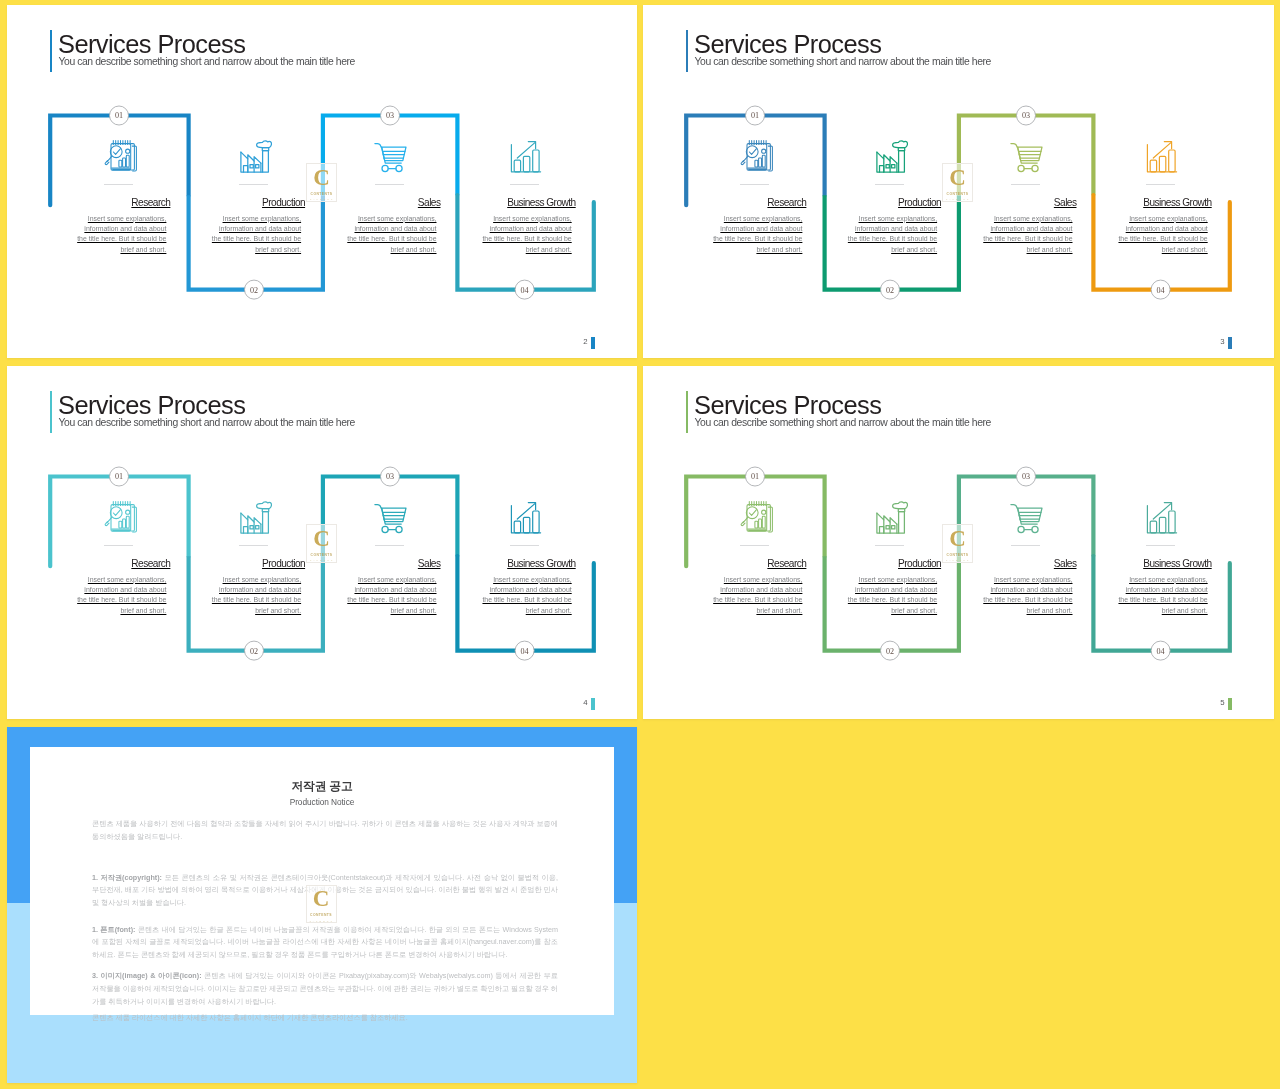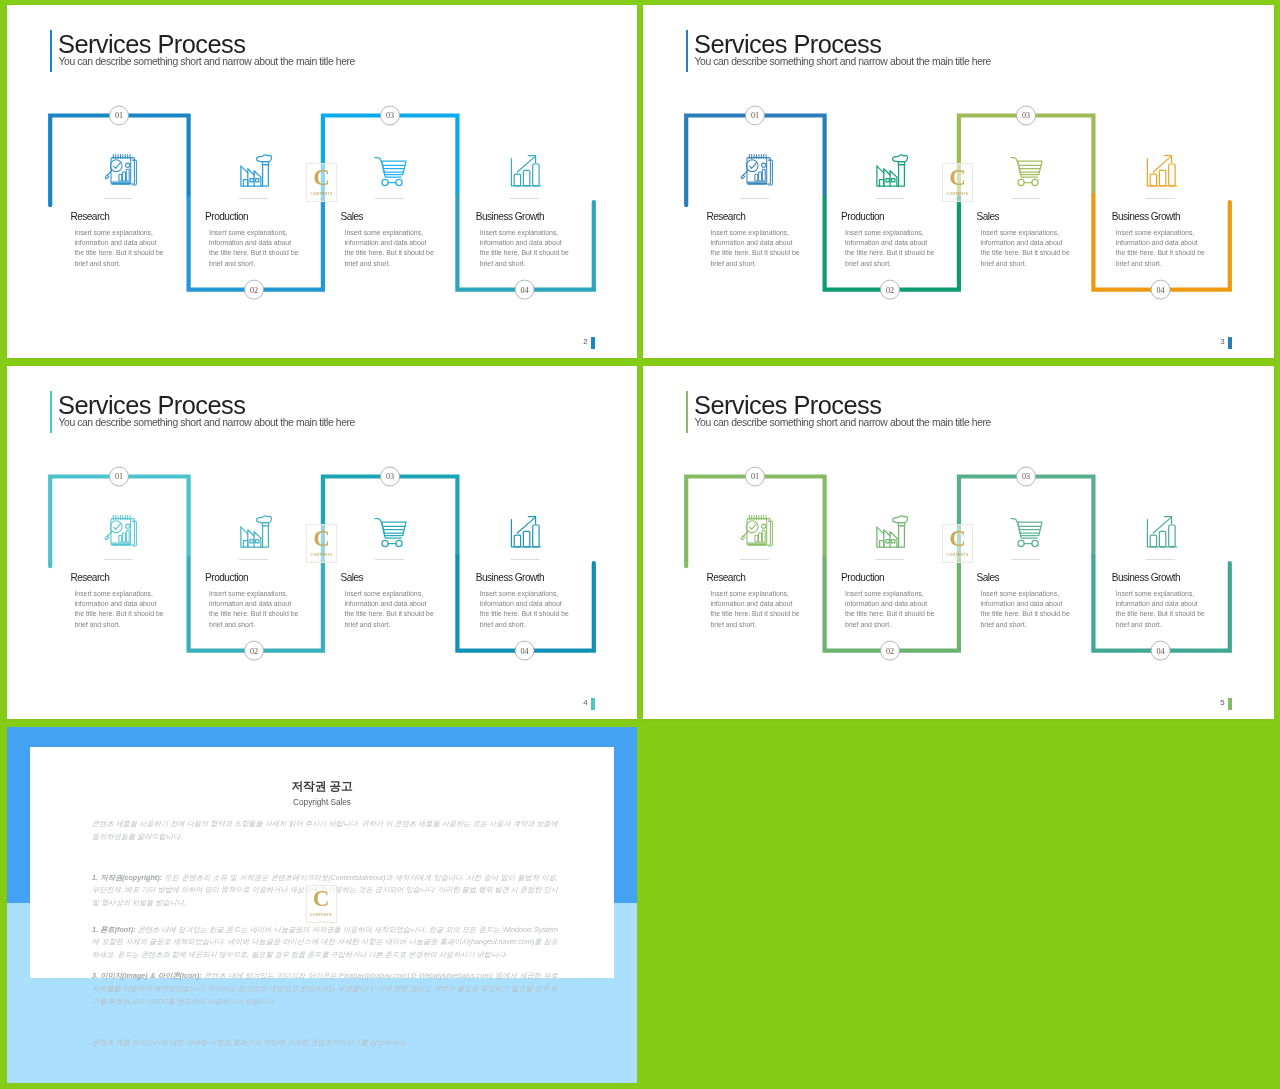--- a/index.html
+++ b/index.html
@@ -14,21 +14,21 @@
   .title-bar{position:absolute;left:43.0px;top:25px;width:1.9px;height:42px;}
   .title{position:absolute;left:51.0px;top:25.0px;font-size:25.4px;line-height:28px;
          color:#231f20;font-weight:400;letter-spacing:-0.55px;white-space:nowrap;}
   .subtitle{position:absolute;left:51.5px;top:50px;font-size:10.4px;line-height:14px;
             color:#4f5053;font-weight:400;white-space:nowrap;letter-spacing:-0.42px;}
 
   
   .flow{position:absolute;left:0;top:0;}
 
   
-  .step{position:absolute;width:100px;text-align:left;top:148px;}
+  .step{position:absolute;width:100px;text-align:right;top:134px;text-decoration:underline;}
   .step .ico{height:34px;display:flex;align-items:center;justify-content:center;}
   .step .divider{width:29px;height:1px;background:#dadbdd;margin:10.5px auto 0;
                  position:relative;left:-1.5px;}
   .step .name{font-size:10.1px;color:#231f20;margin-top:11px;font-weight:400;
               letter-spacing:-0.52px;white-space:nowrap;line-height:13px;}
   .step .desc{font-size:6.95px;line-height:10.45px;color:#808285;margin-top:5px;
               letter-spacing:-0.02px;width:92px;margin-left:auto;margin-right:auto;}
 
   
   .wm{position:absolute;width:31px;height:38.6px;border:1px solid #ece9e4;
@@ -41,35 +41,35 @@
   .wm .t2{font-size:2.2px;color:#cfbc8a;letter-spacing:.72px;margin-top:2.4px;opacity:.8;}
 
   
   .pageno{position:absolute;right:49.5px;bottom:11px;font-size:7.8px;color:#58595b;
           letter-spacing:0;line-height:10px;}
   .pagebar{position:absolute;right:42.5px;bottom:9.5px;width:3.7px;height:12px;}
 
   
   .cp-top{position:absolute;left:0;top:0;width:630px;height:176px;background:#44a2f5;}
   .cp-bot{position:absolute;left:0;top:176px;width:630px;height:180px;background:#aadffd;}
-  .cp-inner{position:absolute;left:23px;top:20px;width:584px;height:231px;background:#fff;}
+  .cp-inner{position:absolute;left:23px;top:20px;width:584px;height:268px;background:#fff;}
   .cp-h1{position:absolute;left:0;top:31px;width:584px;text-align:center;
          font-size:11.8px;font-weight:700;color:#3b3b3d;letter-spacing:-0.2px;
          line-height:16px;}
   .cp-h2{position:absolute;left:0;top:48.5px;width:584px;text-align:center;
          font-size:8.3px;color:#595a5d;letter-spacing:-0.05px;line-height:12px;}
   .cp-body{position:absolute;left:85px;top:91px;width:466px;}
   .cp-body p{margin:0;font-size:7.2px;line-height:12.83px;color:#bcbec0;
-             text-align:justify;letter-spacing:0.0px;word-spacing:-0.1px;font-style:italic;}
+             text-align:justify;letter-spacing:0.0px;word-spacing:-0.1px;}
   .cp-body p b{color:#a4a6a9;font-weight:700;}
 </style>
 </head>
 <body>
 
-<div class="deck" style="background: #84cc16;">
+<div class="deck" style="background: #fde047;">
 <div class="slide" style="left:7px;top:5px;width:630px;height:353px">
   <div class="title-bar" style="background:#1885C5"></div>
   <div class="title">Services Process</div>
   <div class="subtitle">You can describe something short and narrow about the main title here</div>
 <svg class="flow" width="630" height="353" viewBox="0 0 630 353">
         <path d="M 43.2 200.2 L 43.2 110.5 L 181.6 110.5 L 181.6 190.2" stroke="#1885C5" stroke-width="4.2" fill="none" stroke-linecap="round" stroke-linejoin="miter"></path>
         <path d="M 181.6 190.2 L 181.6 284.6 L 315.9 284.6 L 315.9 190.2" stroke="#2397D5" stroke-width="4.2" fill="none" stroke-linecap="butt" stroke-linejoin="miter"></path>
         <path d="M 315.9 190.2 L 315.9 110.5 L 450.4 110.5 L 450.4 190.2" stroke="#07ABEC" stroke-width="4.2" fill="none" stroke-linecap="butt" stroke-linejoin="miter"></path>
         <path d="M 450.4 190.2 L 450.4 284.6 L 586.8 284.6 L 586.8 197.2" stroke="#2BA4BC" stroke-width="4.2" fill="none" stroke-linecap="round" stroke-linejoin="miter"></path>
         <g>
@@ -481,28 +481,28 @@
     <div class="t2">T A K E O U T</div>
   </div>
   <div class="pageno">5</div>
   <div class="pagebar" style="background:#86BA64"></div>
 </div>
 <div class="slide" style="left:7px;top:727px;width:630px;height:356px">
   <div class="cp-top" style="background: rgb(68, 162, 245);"></div>
   <div class="cp-bot" style="background: rgb(170, 223, 253);"></div>
   <div class="cp-inner">
     <div class="cp-h1">저작권 공고</div>
-    <div class="cp-h2">Copyright Sales</div>
+    <div class="cp-h2">Production Notice</div>
   </div>
   <div class="cp-body">
     <p><span>콘텐츠 제품을 사용하기 전에 다음의 협약과 조항들을 자세히 읽어 주시기 바랍니다. 귀하가 이 콘텐츠 제품을 사용하는 것은 사용자 계약과 보증에 동의하셨음을 알려드립니다.</span></p>
     <p style="margin-top:28px"><b>1. 저작권(copyright):</b><span> 모든 콘텐츠의 소유 및 저작권은 콘텐츠테이크아웃(Contentstakeout)과 제작자에게 있습니다. 사전 승낙 없이 불법적 이용, 무단전재, 배포 기타 방법에 의하여 영리 목적으로 이용하거나 제삼자에게 이용하는 것은 금지되어 있습니다. 이러한 불법 행위 발견 시 준엄한 민사 및 형사상의 처벌을 받습니다.</span></p>
     <p style="margin-top:13.4px"><b>1. 폰트(font):</b><span> 콘텐츠 내에 담겨있는 한글 폰트는 네이버 나눔글꼴의 저작권을 이용하여 제작되었습니다. 한글 외의 모든 폰트는 Windows System에 포함된 자체의 글꼴로 제작되었습니다. 네이버 나눔글꼴 라이선스에 대한 자세한 사항은 네이버 나눔글꼴 홈페이지(hangeul.naver.com)를 참조하세요. 폰트는 콘텐츠와 함께 제공되지 않으므로, 필요할 경우 정품 폰트를 구입하거나 다른 폰트로 변경하여 사용하시기 바랍니다.</span></p>
     <p style="margin-top:8px"><b>3. 이미지(image) &amp; 아이콘(icon):</b><span> 콘텐츠 내에 담겨있는 이미지와 아이콘은 Pixabay(pixabay.com)와 Webalys(webalys.com) 등에서 제공한 무료 저작물을 이용하여 제작되었습니다. 이미지는 참고로만 제공되고 콘텐츠와는 무관합니다. 이에 관한 권리는 귀하가 별도로 확인하고 필요할 경우 허가를 취득하거나 이미지를 변경하여 사용하시기 바랍니다.</span></p>
-    <p style="margin-top:28px"><span>콘텐츠 제품 라이선스에 대한 자세한 사항은 홈페이지 하단에 기재한 콘텐츠라이선스를 참조하세요.</span></p>
+    <p style="margin-top:3px"><span>콘텐츠 제품 라이선스에 대한 자세한 사항은 홈페이지 하단에 기재한 콘텐츠라이선스를 참조하세요.</span></p>
   </div>
   <div class="wm" style="left:298.5px;top:157.6px">
     <div class="c">C</div>
     <div class="t1">CONTENTS</div>
     <div class="t2">T A K E O U T</div>
   </div>
 </div>
 </div>
 
 </body></html>

